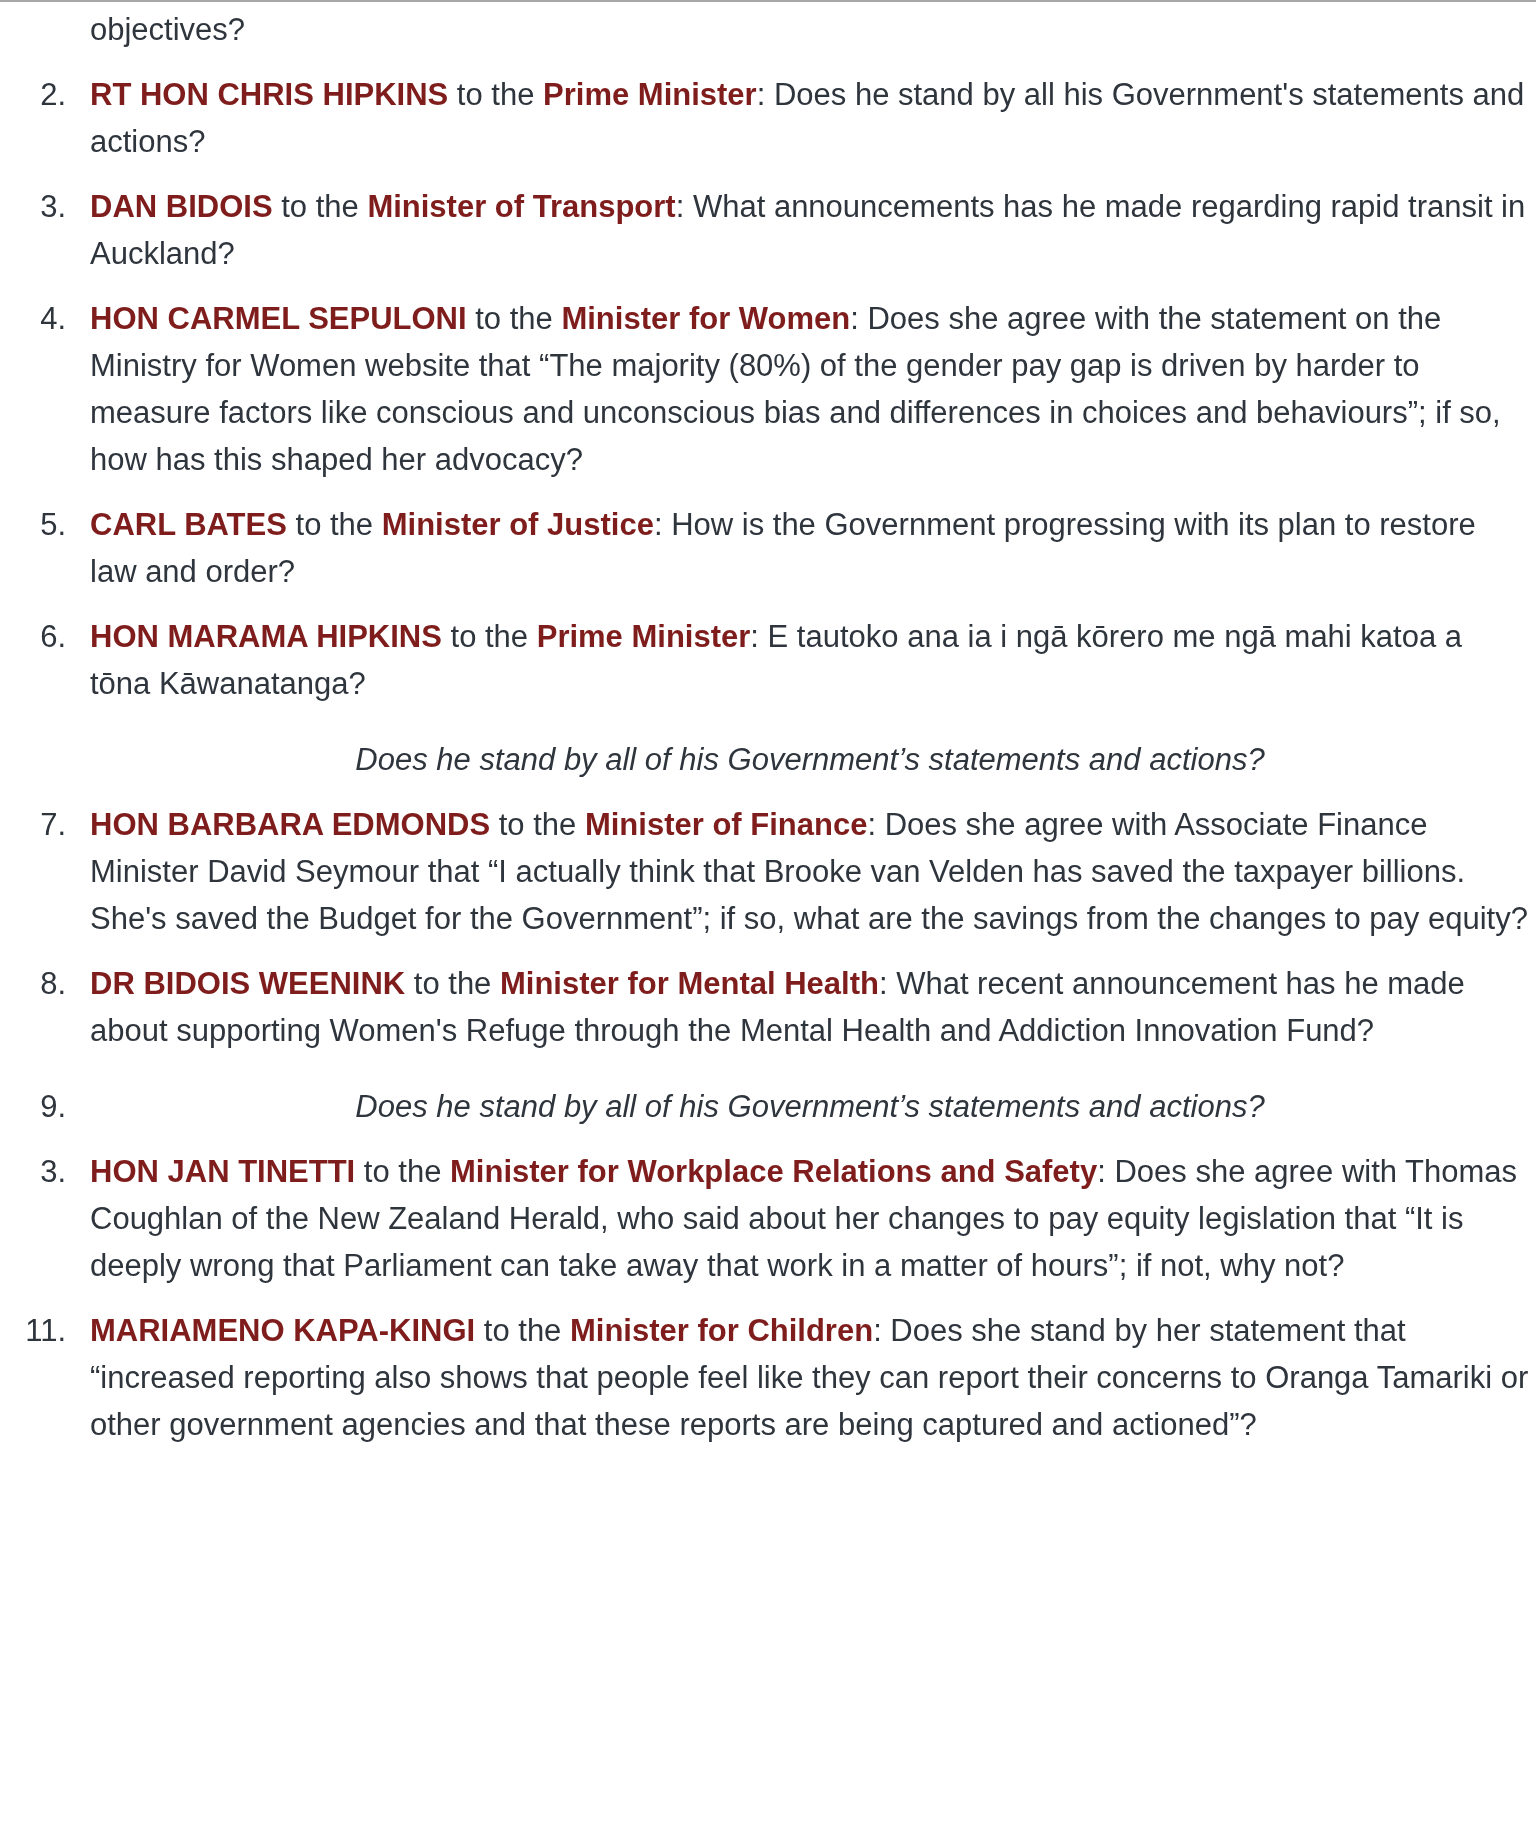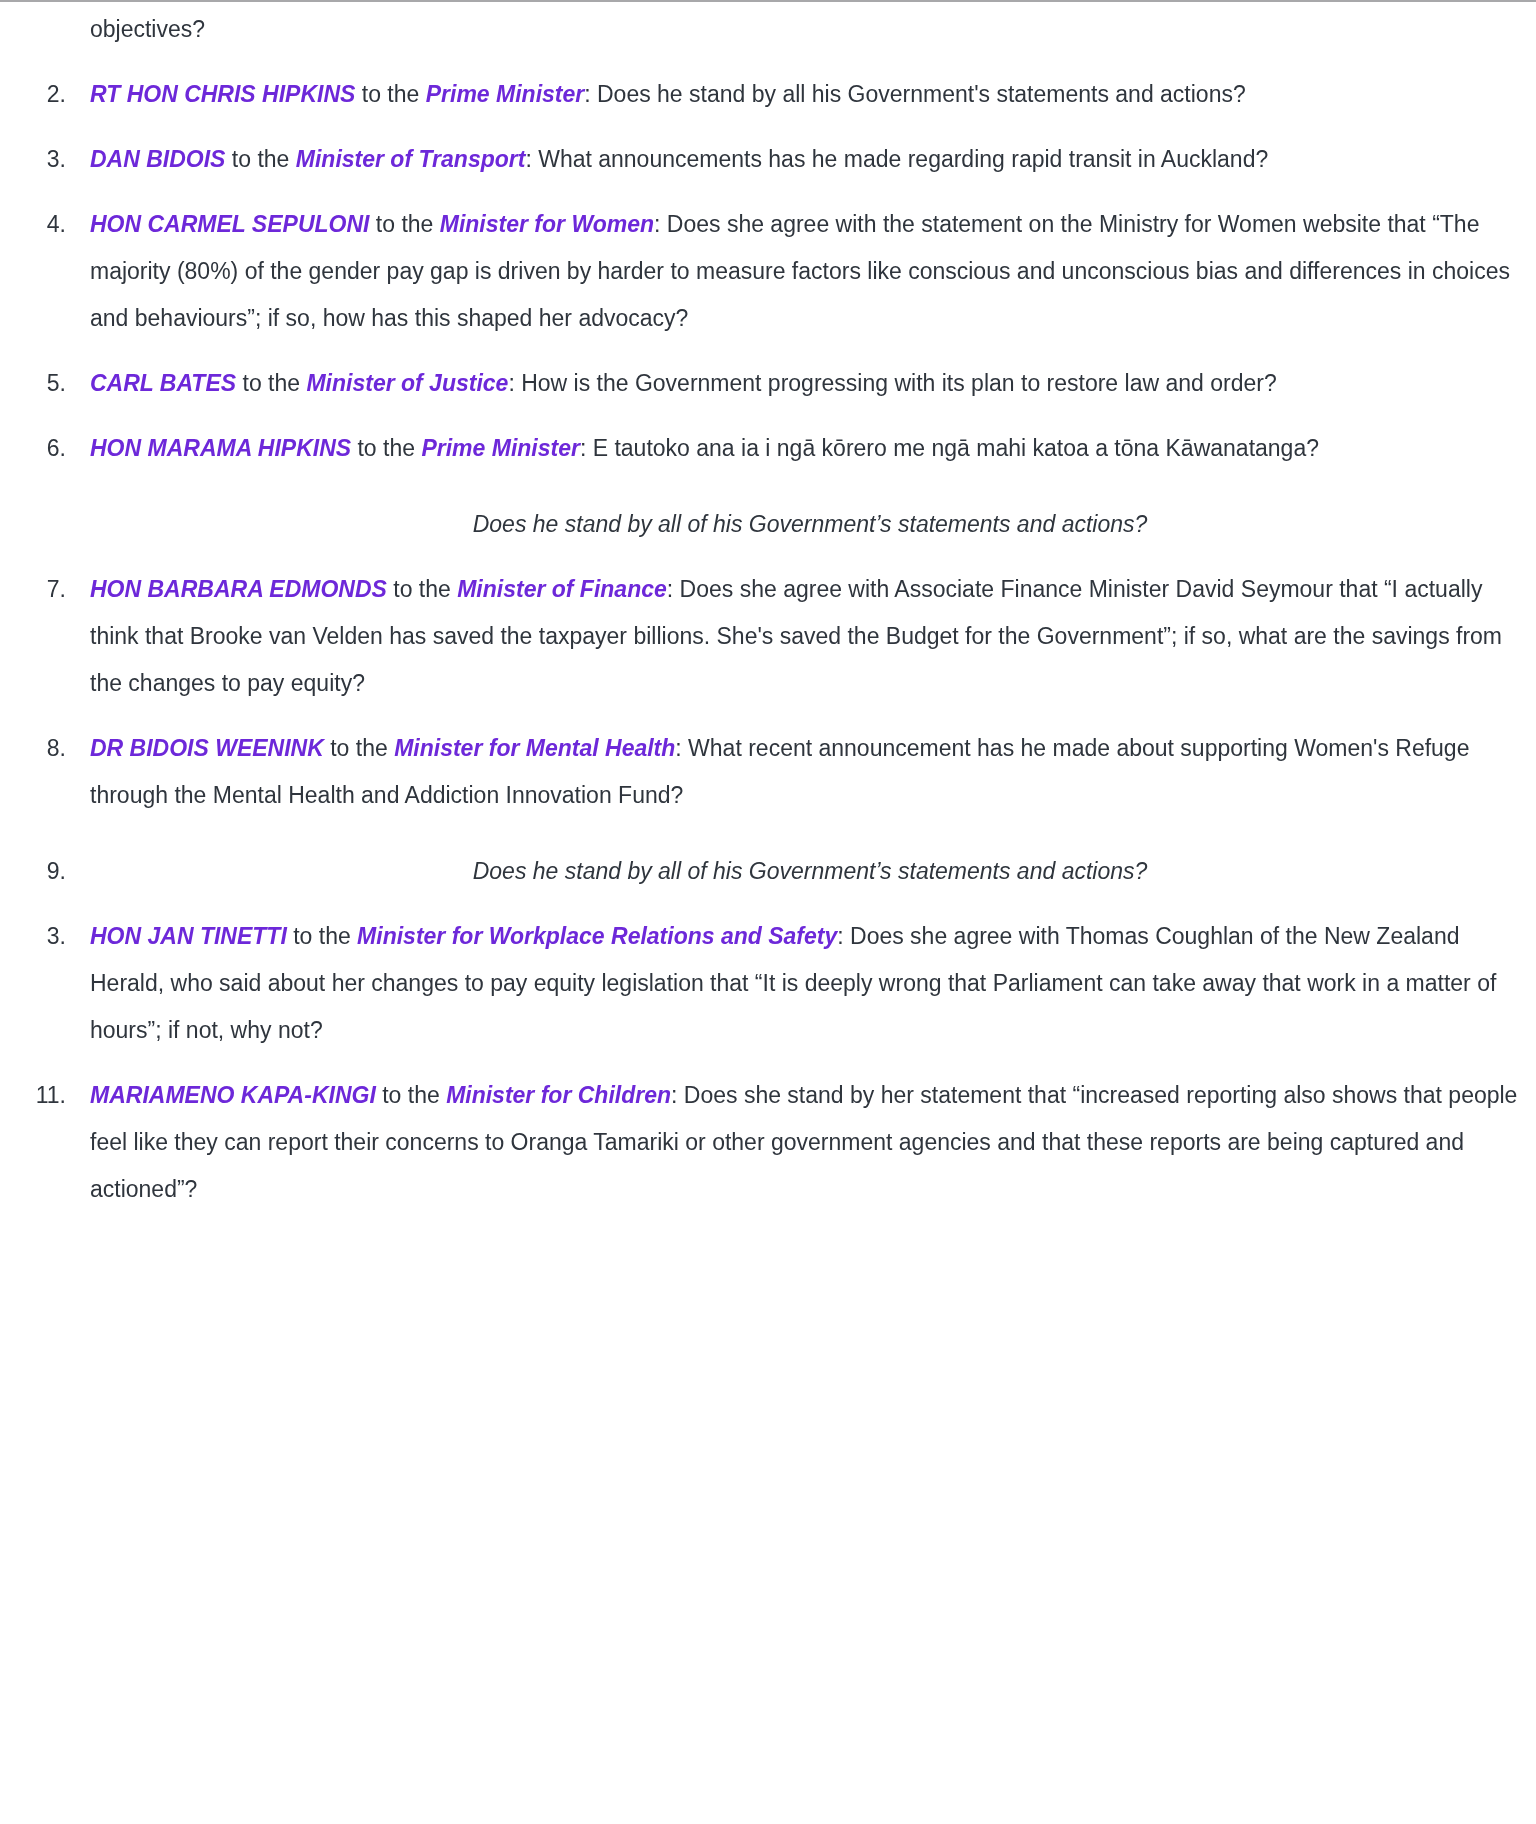--- a/index.html
+++ b/index.html
@@ -22,38 +22,37 @@
     height: 2px;
     background: #a8a8aa;
   }
   .doc {
     padding-top: 6px;
   }
   .q-item {
     position: relative;
     padding-left: 90px;
     margin: 0 0 18px 0;
-    font-size: 23px;
+    font-size: 31px;
     line-height: 47px;
   }
   .q-num {
     position: absolute;
     left: 0;
     top: 0;
     width: 66px;
     text-align: right;
   }
   .q-text {
     margin: 0;
     max-width: 1440px;
   }
   .q-text strong {
     font-weight: 700;
-    color: #6d28d9;
-    font-style: italic;
+    color: #7f1d1d;
   }
   .q-followup {
     margin: 29px 0 12px 0;
     max-width: 1440px;
     font-style: italic;
     text-align: center;
   }
   .intro-line {
     margin-bottom: 18px;
   }

